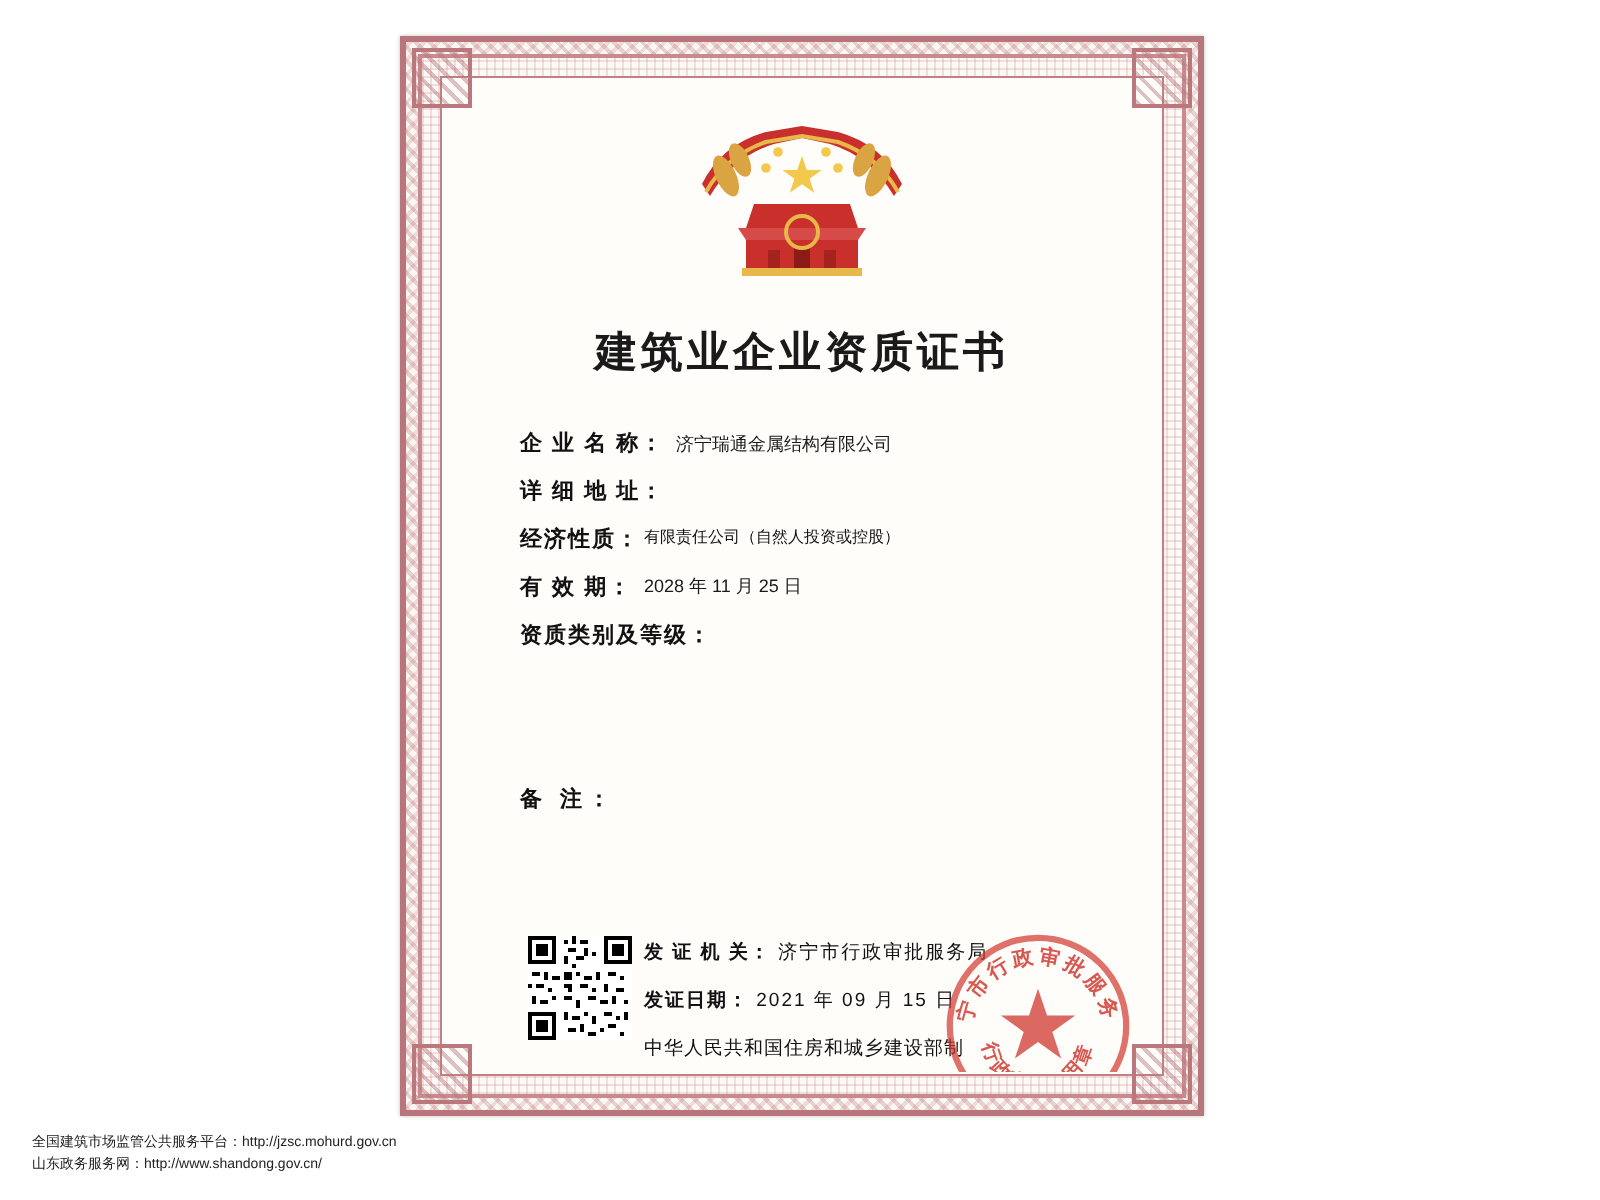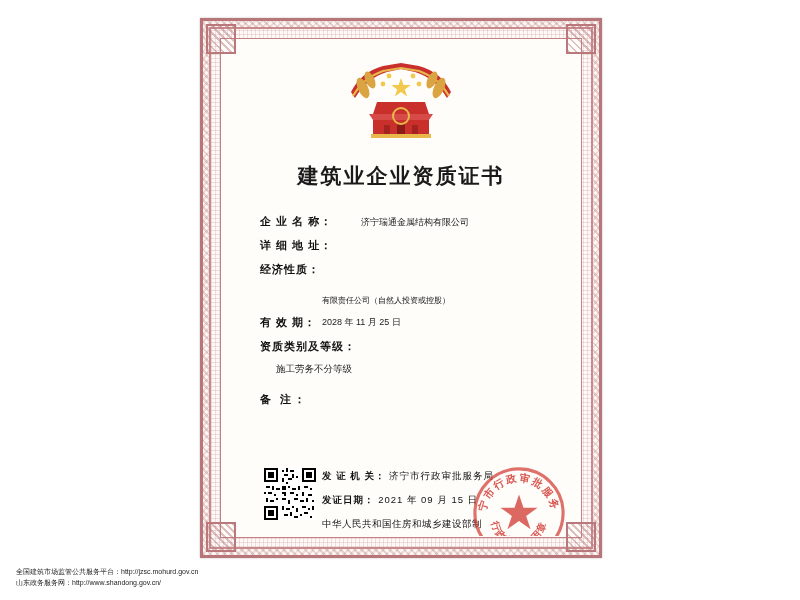--- a/index.html
+++ b/index.html
@@ -102,21 +102,20 @@
     top: 174px;
     left: 38px;
     right: 20px;
   }
   .frow {
     display: flex;
     align-items: flex-end;
     margin-bottom: 9px;
     font-size: 10px;
     color: #111;
-    gap: 23px;
   }
   .flabel {
     width: 78px;
     flex: 0 0 78px;
     font-weight: bold;
     font-size: 11px;
     letter-spacing: 1px;
     text-align: justify;
     color: #111;
   }
@@ -144,21 +143,21 @@
   .col-right {
     display: flex;
     flex: 1 1 auto;
     align-items: flex-start;
   }
   .col-right .flabel {
     width: 62px;
     flex: 0 0 62px;
   }
   .col-left .flabel { width: 78px; flex: 0 0 78px; }
-  .value-wrap { font-size: 8px; line-height: 1.25; padding-top: 2px; margin-top: 32px; }
+  .value-wrap { font-size: 8px; line-height: 1.25; padding-top: 2px; }
 
   .grade-value {
     margin-top: 4px;
     margin-left: 16px;
     font-size: 9.5px;
     color: #1a1a1a;
   }
 
   
   .remark {
@@ -303,21 +302,20 @@
         <div class="frow pair">
           <div class="col-right">
             <div class="flabel">有 效 期：</div>
             <div class="fvalue">2028 年 11 月 25 日</div>
           </div>
         </div>
 
         <div class="frow">
           <div class="flabel" style="width:110px;flex:0 0 110px;">资质类别及等级：</div>
         </div>
-        <div class="grade-value">施工劳务不分等级</div>
       </div>
 
       <div class="remark">
         <div class="remark-label">备 注：</div>
       </div>
 
       <div class="qr">
         <svg width="52" height="52" viewBox="0 0 26 26" shape-rendering="crispEdges">
           <rect width="26" height="26" fill="#ffffff"></rect>
           <g fill="#000000">

